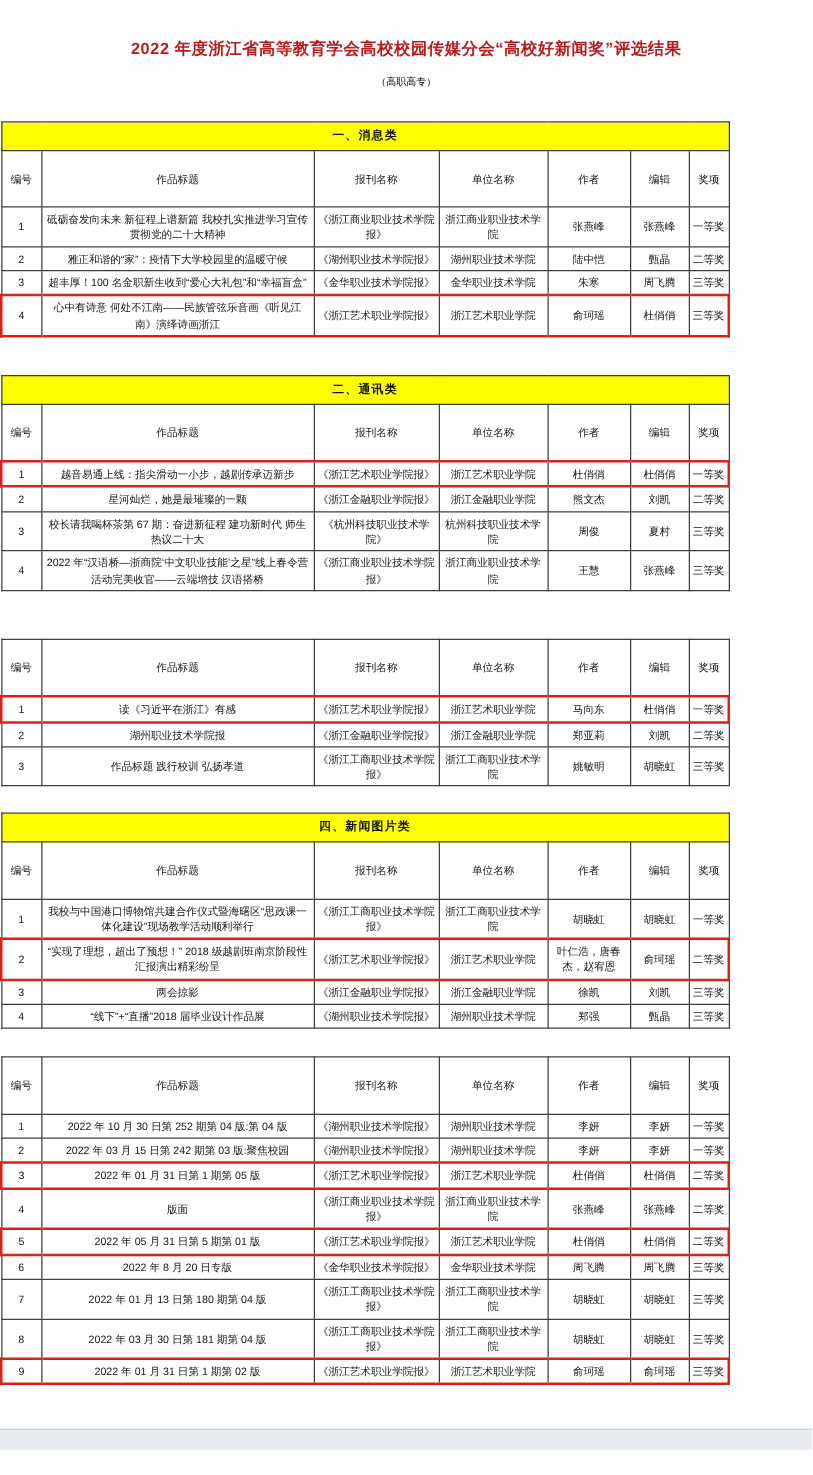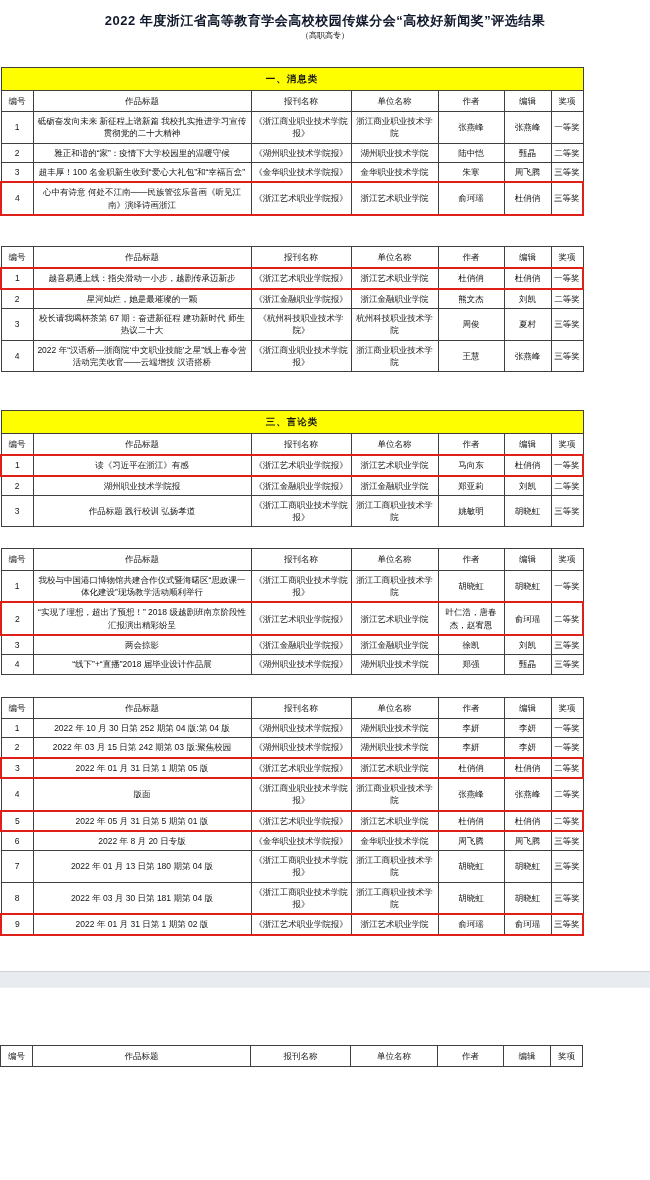--- a/index.html
+++ b/index.html
@@ -2,40 +2,40 @@
 <html><head>
 <meta charset="utf-8">
 <style>
   html,body{margin:0;padding:0;}
   body{
     width:650px;height:1180px;background:#ffffff;
     font-family:"Liberation Sans","DejaVu Sans",sans-serif;
     color:#111;overflow:hidden;
   }
   .page-title{
-    padding-top:12px;text-align:center;font-size:13px;font-weight:bold;
-    letter-spacing:0.5px;color:#0f172a;
+    padding-top:30px;text-align:center;font-size:13px;font-weight:bold;
+    letter-spacing:0.5px;color:#b91c1c;
   }
   .page-subtitle{
-    margin-top:0;text-align:center;font-size:8px;color:#000;font-family:Liberation Mono, monospace;
+    margin-top:12px;text-align:center;font-size:8px;color:#000;font-family:Liberation Mono, monospace;
   }
   .tables-zone{width:568px;}
   table.award-table{
     width:582px;margin:0 auto;border-collapse:collapse;table-layout:fixed;
     font-size:8.5px;color:#141414;
   }
   table.award-table td, table.award-table th{
     border:1px solid #3f3f3f;padding:3px 2px;text-align:center;
     line-height:1.45;word-break:break-all;font-weight:normal;
   }
   tr.section-row th{
     background:#FEFE00;font-weight:bold;font-size:9.5px;padding:4px 2px;
     letter-spacing:1px;
   }
-  tr.cols-row th{padding:4px 2px;}
+  tr.cols-row th{padding:16px 2px;}
   col.c0{width:32px;} col.c1{width:218px;} col.c2{width:100px;}
   col.c3{width:87px;} col.c4{width:66px;} col.c5{width:47px;} col.c6{width:32px;}
   tr.hl td{border-top:2px solid #DF2019;border-bottom:2px solid #DF2019;}
   tr.hl td:first-child{border-left:2px solid #DF2019;}
   tr.hl td:last-child{border-right:2px solid #DF2019;}
   
   #page1 table.award-table{margin-top:30px;}
   #page1 table.award-table:nth-of-type(1){margin-top:26px;}
   #page1 table.award-table:nth-of-type(3){margin-top:38px;}
   #page1 table.award-table:nth-of-type(4){margin-top:21px;}
@@ -121,20 +121,23 @@
         <colgroup>
           <col class="c0">
           <col class="c1">
           <col class="c2">
           <col class="c3">
           <col class="c4">
           <col class="c5">
           <col class="c6">
         </colgroup>
         <thead>
+          <tr class="section-row">
+            <th colspan="7">二、通讯类</th>
+          </tr>
           <tr class="cols-row">
             <th>编号</th>
             <th>作品标题</th>
             <th>报刊名称</th>
             <th>单位名称</th>
             <th>作者</th>
             <th>编辑</th>
             <th>奖项</th>
           </tr>
         </thead>
@@ -181,23 +184,20 @@
         <colgroup>
           <col class="c0">
           <col class="c1">
           <col class="c2">
           <col class="c3">
           <col class="c4">
           <col class="c5">
           <col class="c6">
         </colgroup>
         <thead>
-          <tr class="section-row">
-            <th colspan="7">三、言论类</th>
-          </tr>
           <tr class="cols-row">
             <th>编号</th>
             <th>作品标题</th>
             <th>报刊名称</th>
             <th>单位名称</th>
             <th>作者</th>
             <th>编辑</th>
             <th>奖项</th>
           </tr>
         </thead>
@@ -235,20 +235,23 @@
         <colgroup>
           <col class="c0">
           <col class="c1">
           <col class="c2">
           <col class="c3">
           <col class="c4">
           <col class="c5">
           <col class="c6">
         </colgroup>
         <thead>
+          <tr class="section-row">
+            <th colspan="7">四、新闻图片类</th>
+          </tr>
           <tr class="cols-row">
             <th>编号</th>
             <th>作品标题</th>
             <th>报刊名称</th>
             <th>单位名称</th>
             <th>作者</th>
             <th>编辑</th>
             <th>奖项</th>
           </tr>
         </thead>

